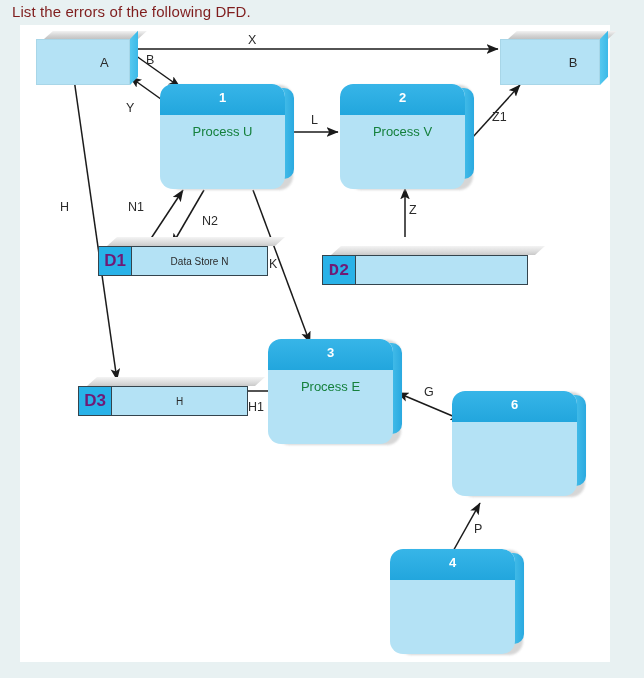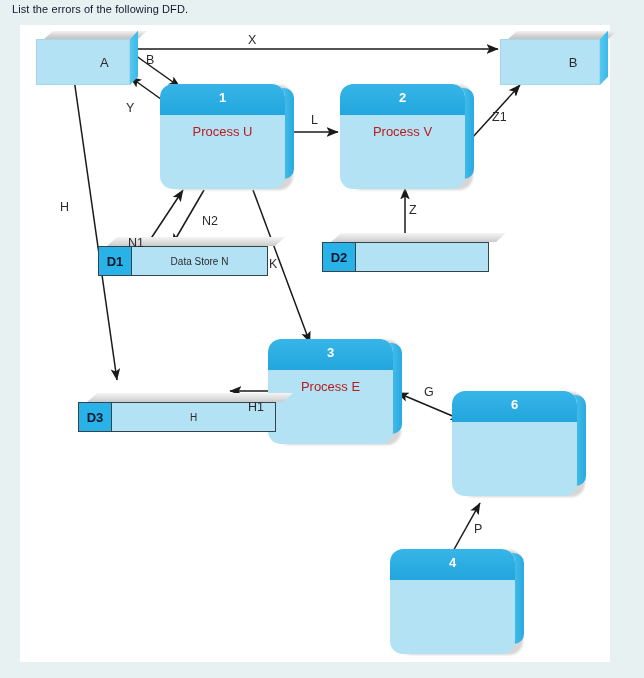--- a/index.html
+++ b/index.html
@@ -5,21 +5,21 @@
   html,body{margin:0;padding:0;}
   body{
     width:644px;height:678px;
     background:#e8f1f2;
     font-family:"Liberation Sans", sans-serif;
     overflow:hidden;
     position:relative;
   }
   #question-title{
     position:absolute;left:12px;top:3px;
-    font-size:11px;color:#0f172a;
+    font-size:15px;color:#7f1d1d;
     letter-spacing:.1px;
     white-space:nowrap;
   }
   #diagram-panel{
     position:absolute;left:20px;top:25px;
     width:590px;height:637px;
     background:#ffffff;
   }
   #svg-layer{position:absolute;left:0;top:0;width:590px;height:637px;}
 
@@ -66,41 +66,41 @@
     position:absolute;left:0;top:0;width:100%;height:31px;
     background:linear-gradient(180deg,#37b5e8 0%,#22a6dd 100%);
     border-radius:13px 13px 0 0;
   }
   .process .pr-num{
     position:absolute;left:0;top:6px;width:100%;text-align:center;
     font-size:13px;font-weight:bold;color:#ffffff;
   }
   .process .pr-name{
     position:absolute;left:0;top:40px;width:100%;text-align:center;
-    font-size:13px;color:#b91c1c;
+    font-size:13px;color:#15803d;
   }
 
   
   .store{position:absolute;}
   .store .st-top{
     position:absolute;left:9px;top:0;width:calc(100% - 2px);height:9px;
     background:linear-gradient(180deg,#f4f4f4 0%,#d8d8d8 70%,#c9c9c9 100%);
     transform:skewX(-48deg);transform-origin:left bottom;
   }
   .store .st-face{
     position:absolute;left:0;top:9px;width:100%;height:calc(100% - 9px);
     display:flex;align-items:stretch;
     border:1px solid #34444d;box-sizing:border-box;background:#b4e2f5;
   }
   .store .st-id{
     width:32px;flex:0 0 32px;
     background:#29b2e8;
     border-right:1px solid #34444d;
     display:flex;align-items:center;justify-content:center;
-    color:#0f172a;font-size:13px;font-weight:bold;
+    color:#701a75;font-size:17px;font-weight:bold;
   }
   .store .st-name{
     flex:1;display:flex;align-items:center;justify-content:center;
     font-size:10px;color:#2b2b2b;
   }
 
   
   .flow-label{
     position:absolute;font-size:12.5px;color:#2b2b2b;white-space:nowrap;
   }
@@ -214,42 +214,42 @@
   </div>
 
   <div class="store" style="left:78px;top:212px;width:170px;height:39px;">
     <div class="st-top"></div>
     <div class="st-face">
       <div class="st-id">D1</div>
       <div class="st-name">Data Store N</div>
     </div>
   </div>
 
-  <div class="store" style="left:302px;top:208px;width:167px;height:39px;">
+  <div class="store" style="left:302px;top:221px;width:206px;height:39px;font-family:Liberation Mono, monospace;">
     <div class="st-top"></div>
     <div class="st-face">
       <div class="st-id">D2</div>
     </div>
   </div>
 
-  <div class="store" style="left:58px;top:368px;width:170px;height:39px;padding-left:28px;">
+  <div class="store" style="left:58px;top:352px;width:170px;height:39px;">
     <div class="st-top"></div>
     <div class="st-face">
       <div class="st-id">D3</div>
       <div class="st-name">H</div>
     </div>
   </div>
 
   <span class="flow-label" style="left:228px;top:8px;">X</span>
   <span class="flow-label" style="left:126px;top:28px;">B</span>
   <span class="flow-label" style="left:106px;top:76px;">Y</span>
   <span class="flow-label" style="left:291px;top:88px;">L</span>
   <span class="flow-label" style="left:472px;top:85px;">Z1</span>
   <span class="flow-label" style="left:389px;top:178px;">Z</span>
   <span class="flow-label" style="left:40px;top:175px;">H</span>
-  <span class="flow-label" style="left:108px;top:175px;margin-top:36px;">N1</span>
+  <span class="flow-label" style="left:108px;top:175px;">N1</span>
   <span class="flow-label" style="left:182px;top:189px;">N2</span>
   <span class="flow-label" style="left:249px;top:232px;">K</span>
   <span class="flow-label" style="left:228px;top:375px;text-align:center;">H1</span>
   <span class="flow-label" style="left:404px;top:360px;">G</span>
   <span class="flow-label" style="left:454px;top:497px;">P</span>
 
 </div>
 
 </body></html>

